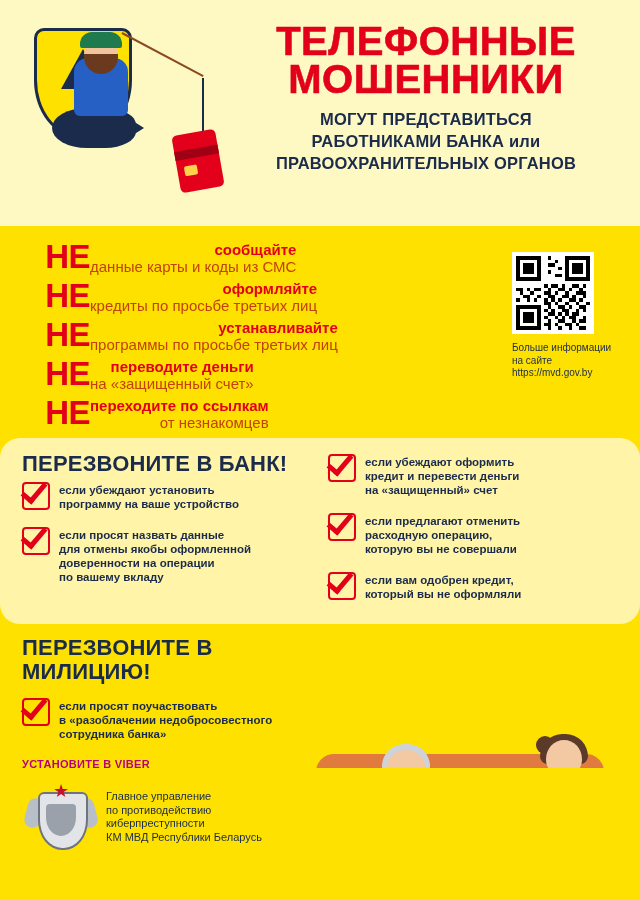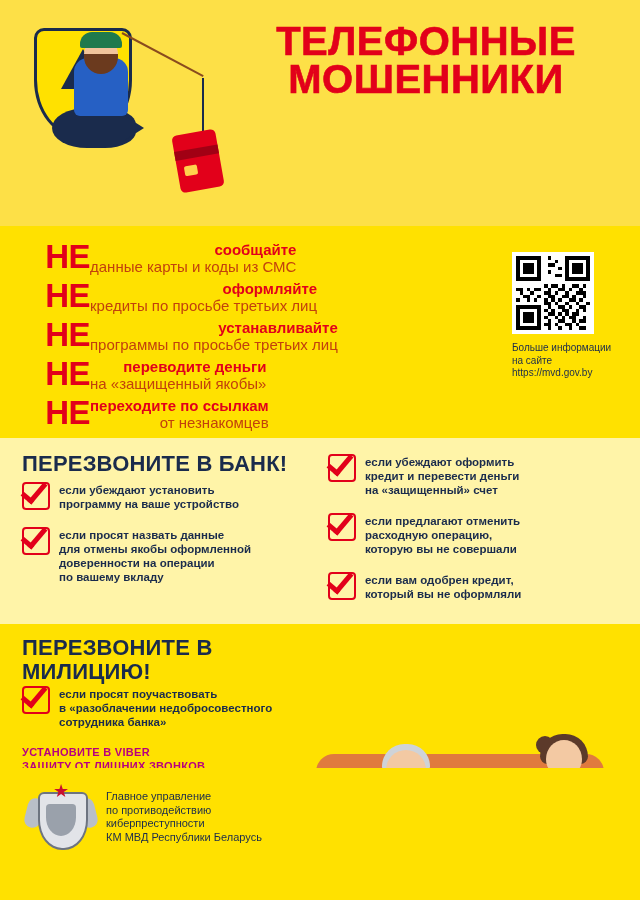--- a/index.html
+++ b/index.html
@@ -18,21 +18,21 @@
     width: 640px;
     height: 900px;
     background: #ffe100;
     overflow: hidden;
   }
 
   
   .header {
     position: relative;
     height: 198px;
-    background: #fde047;
+    background: #fef9c3;
     padding: 14px;
   }
   .header-title-wrap {
     position: absolute;
     left: 230px;
     top: 22px;
     right: 18px;
     text-align: right;
   }
   .title-main {
@@ -260,20 +260,21 @@
     color: #1a2b4c;
   }
 
   
   .sec-bank {
     background: #fff4a8;
     padding: 14px 18px 14px 22px;
     height: 186px;
     box-sizing: border-box;
     position: relative;
+    border-radius: 20px;
   }
   .sec-heading {
     color: #1a2b4c;
     font-weight: bold;
     font-size: 22px;
     line-height: 24px;
     letter-spacing: 0.2px;
   }
   .bank-cols {
     display: flex;
@@ -573,20 +574,25 @@
       <div class="rod-line"></div>
       <div class="bait-card">
         <div class="stripe"></div>
         <div class="chip"></div>
       </div>
     </div>
 
     <div class="header-title-wrap">
       <div class="title-main">ТЕЛЕФОННЫЕ</div>
       <div class="title-main">МОШЕННИКИ</div>
+      <div class="title-sub-box">
+        <div class="title-sub">МОГУТ ПРЕДСТАВИТЬСЯ</div>
+        <div class="title-sub">РАБОТНИКАМИ БАНКА или</div>
+        <div class="title-sub">ПРАВООХРАНИТЕЛЬНЫХ ОРГАНОВ</div>
+      </div>
     </div>
   </div>
 
   <div class="sec-ne">
 
     <div class="ne-row">
       <div class="ne-word">НЕ</div>
       <div class="ne-texts">
         <div class="ne-red">сообщайте</div>
         <div class="ne-dark">данные карты и коды из СМС</div>
@@ -606,21 +612,21 @@
       <div class="ne-texts">
         <div class="ne-red">устанавливайте</div>
         <div class="ne-dark">программы по просьбе третьих лиц</div>
       </div>
     </div>
 
     <div class="ne-row">
       <div class="ne-word">НЕ</div>
       <div class="ne-texts">
         <div class="ne-red">переводите деньги</div>
-        <div class="ne-dark">на «защищенный якобы»</div>
+        <div class="ne-dark">на «защищенный счет»</div>
       </div>
     </div>
 
     <div class="ne-row">
       <div class="ne-word">НЕ</div>
       <div class="ne-texts">
         <div class="ne-red">переходите по ссылкам</div>
         <div class="ne-dark">от незнакомцев</div>
       </div>
     </div>
@@ -766,21 +772,21 @@
           <div class="chk-text" style="white-space: pre-line;">если вам одобрен кредит,
 который вы не оформляли</div>
         </div>
       </div>
     </div>
   </div>
 
   <div class="sec-militia">
     <div class="militia-left">
       <div class="sec-heading">ПЕРЕЗВОНИТЕ В МИЛИЦИЮ!</div>
-      <div class="chk-item" style="margin-top:2px;">
+      <div class="chk-item" style="margin-top:14px;">
         <div class="chk"></div>
         <div class="chk-text" style="white-space: pre-line;">если просят поучаствовать
 в «разоблачении недобросовестного
 сотрудника банка»</div>
       </div>
       <div class="viber">
         <div>УСТАНОВИТЕ В VIBER</div>
         <div>ЗАЩИТУ ОТ ЛИШНИХ ЗВОНКОВ</div>
       </div>
     </div>

